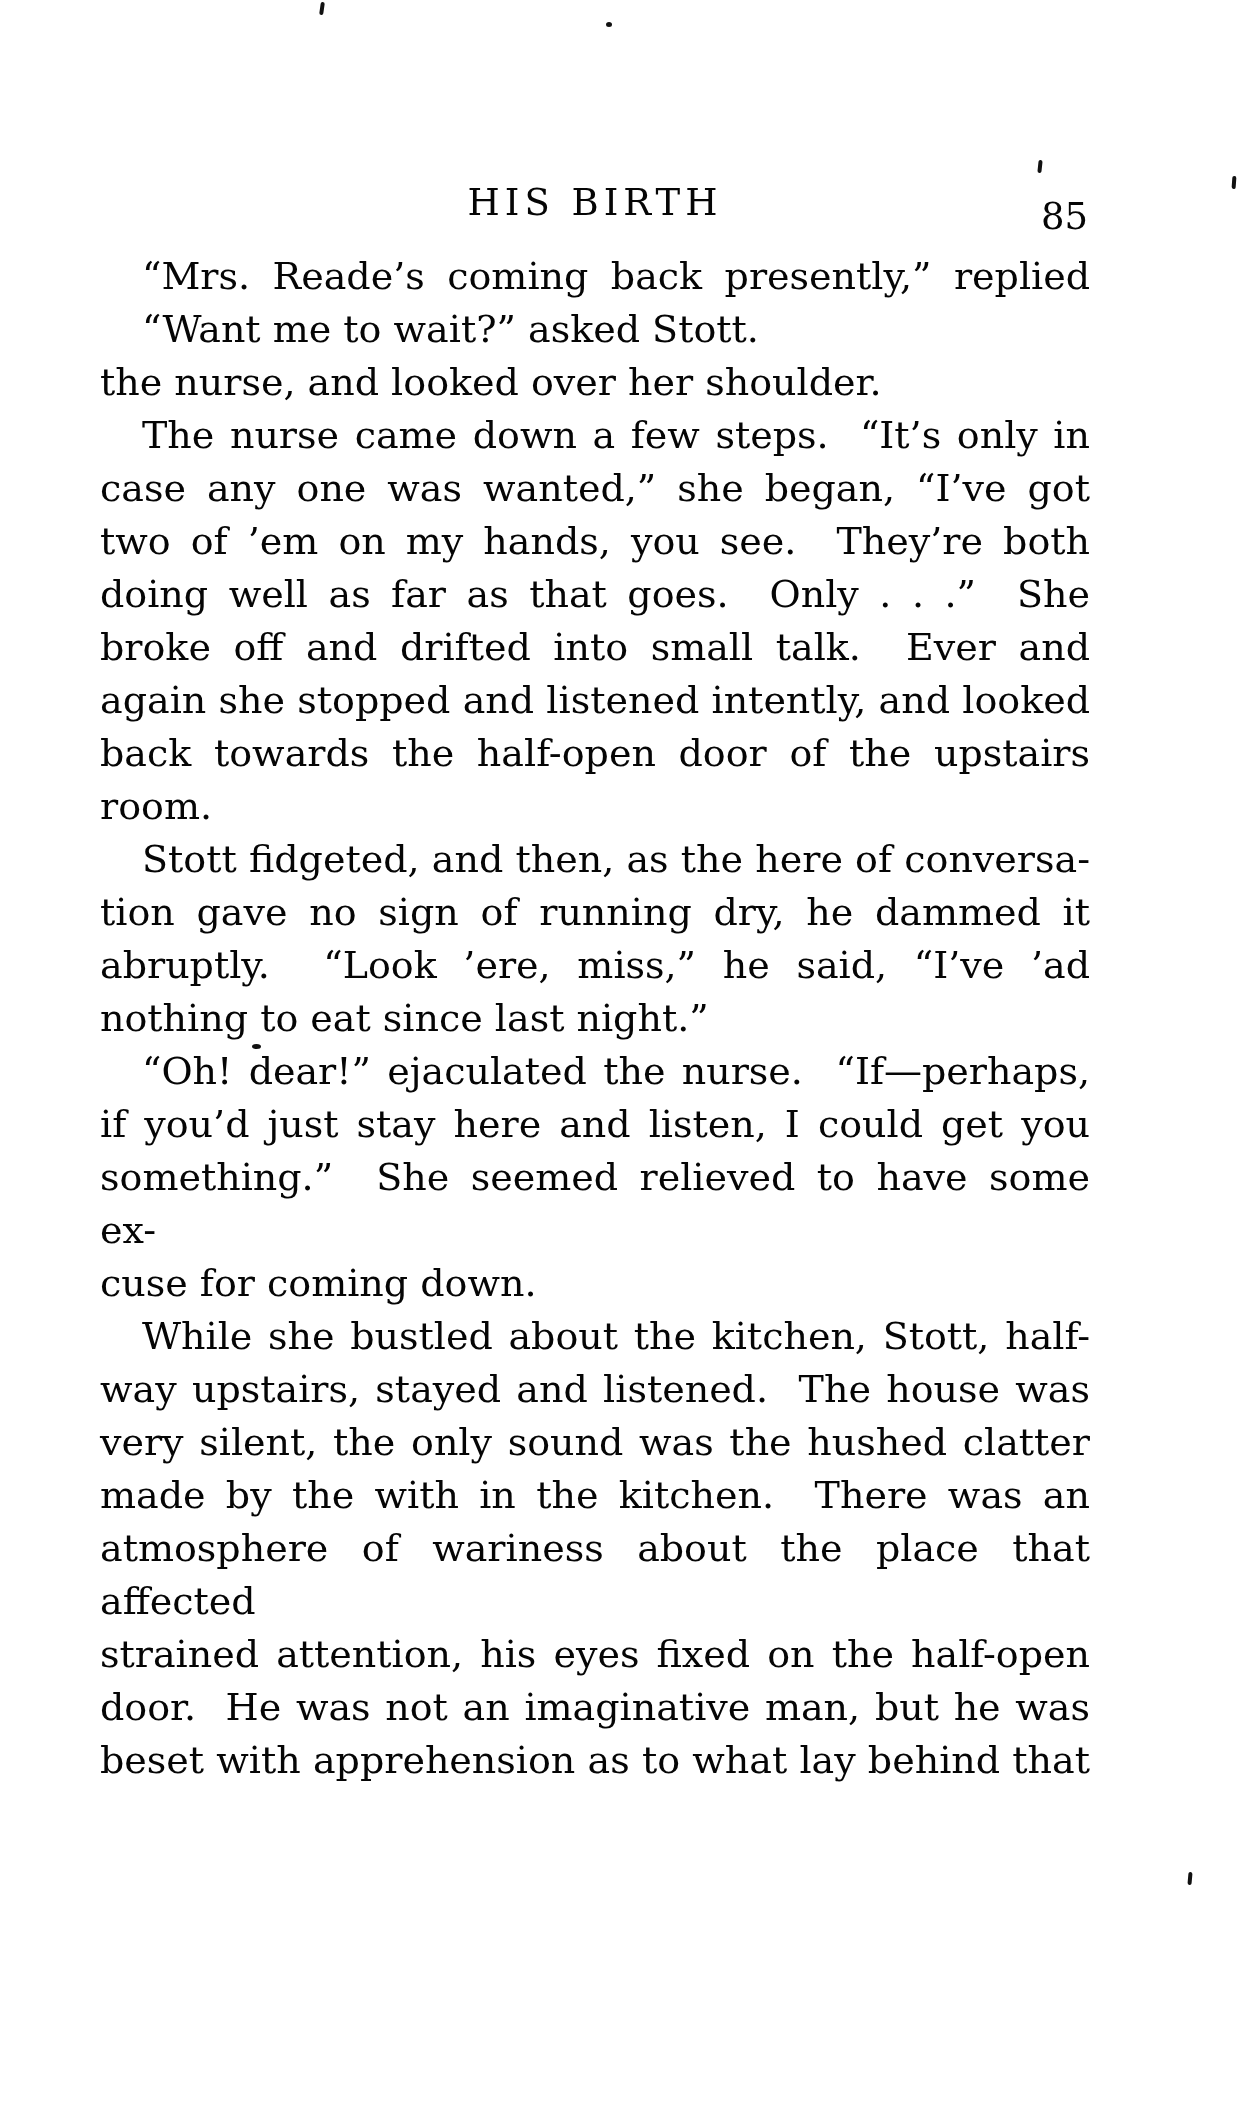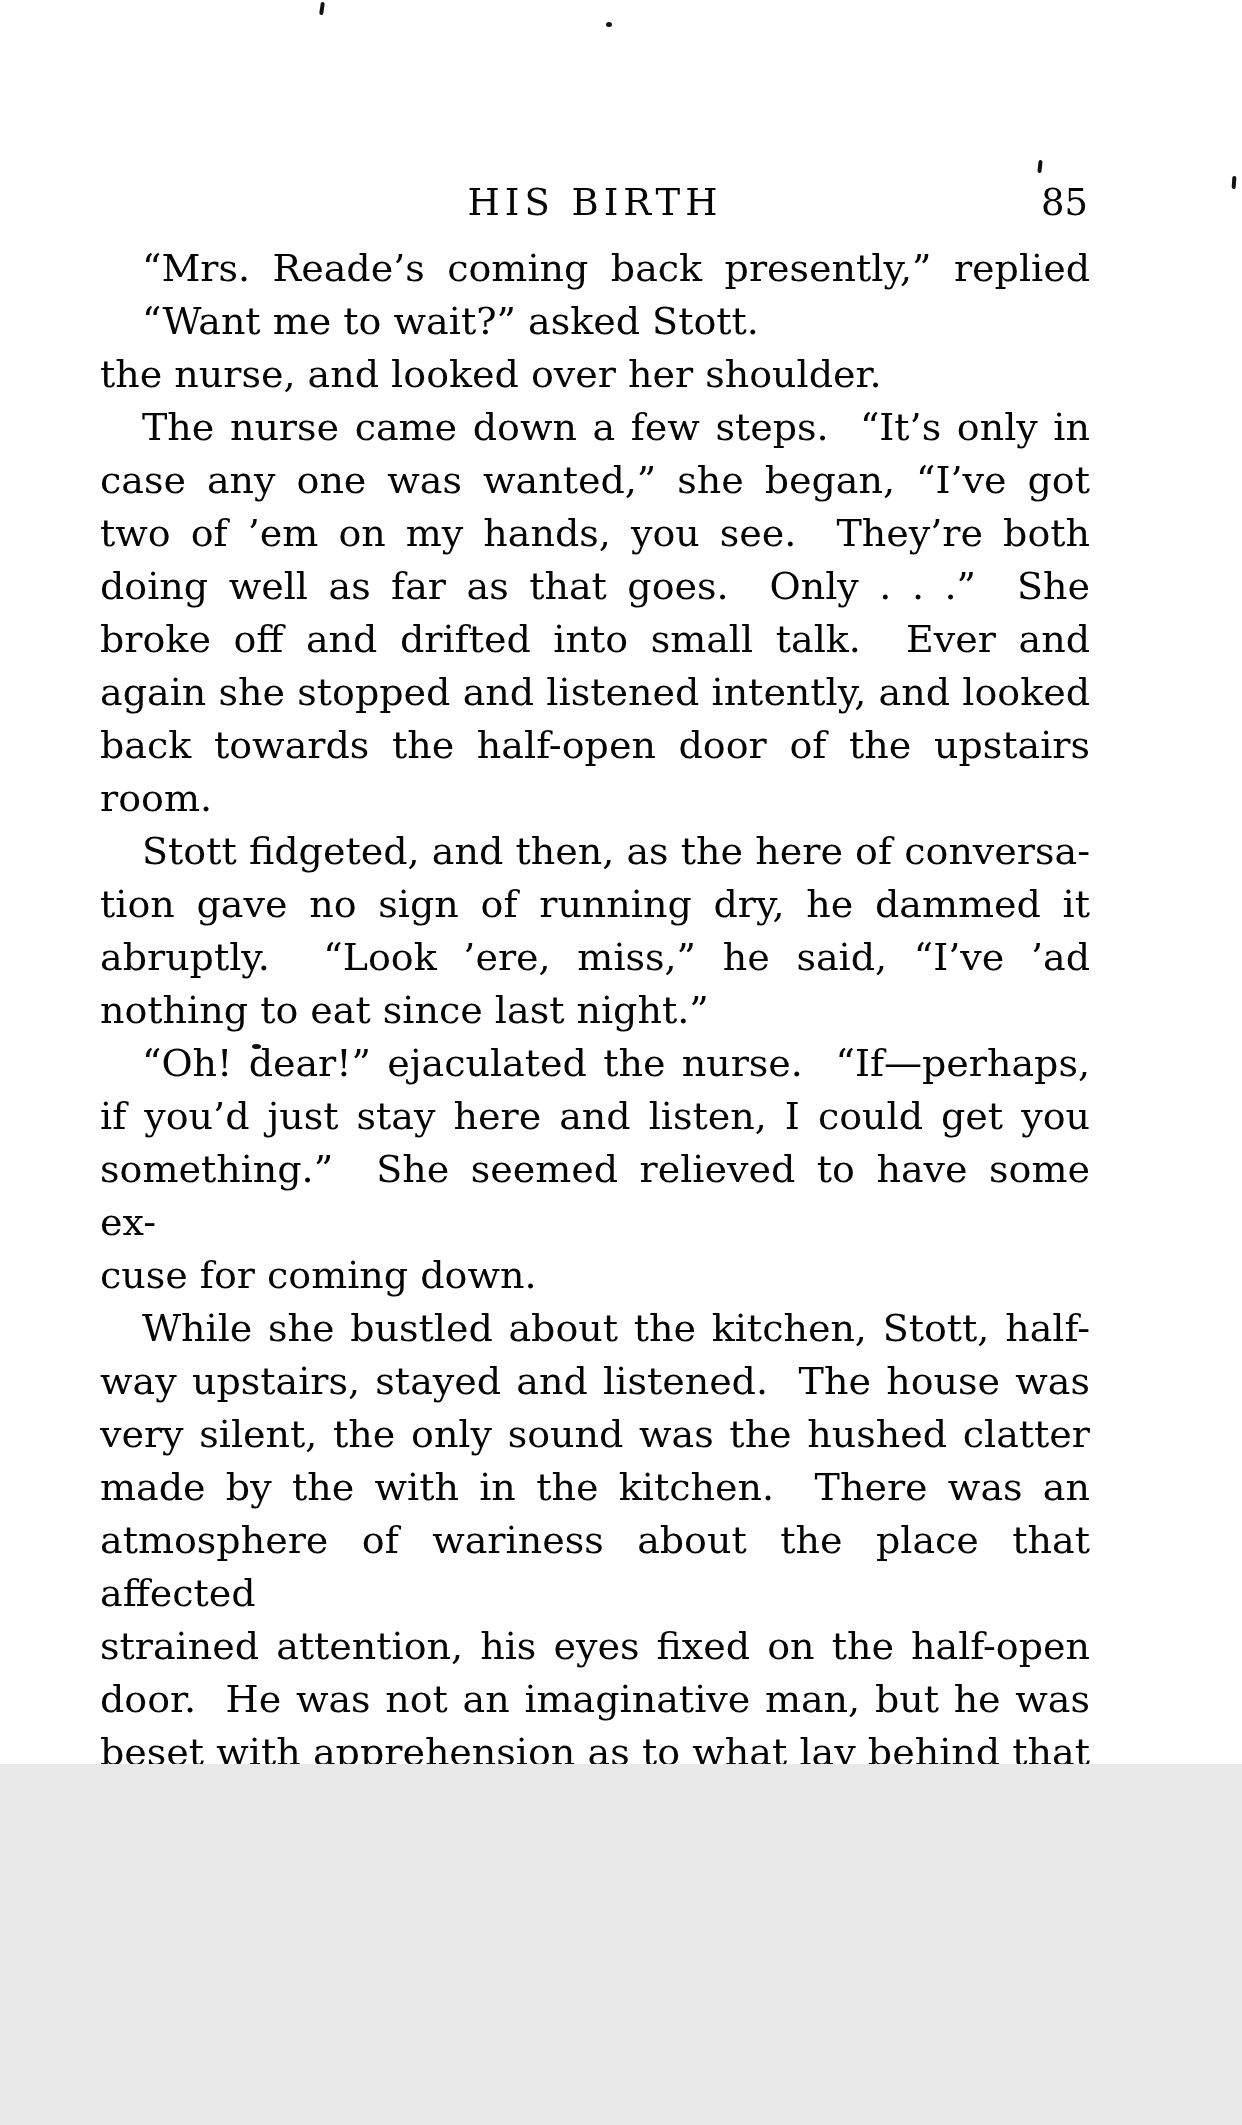--- a/index.html
+++ b/index.html
@@ -1,19 +1,19 @@
 <!DOCTYPE html>
 <html><head>
 <meta charset="utf-8">
 <style>
   html, body { margin: 0; padding: 0; background: #e8e8e8; }
   .page {
     position: relative;
     width: 1242px;
-    height: 1764px;
+    height: 2125px;
     background: #ffffff;
     overflow: hidden;
     font-family: "DejaVu Serif", "Liberation Serif", serif;
     color: #050505;
   }
   .header {
     position: absolute;
     left: 100px;
     top: 183px;
     width: 990px;
@@ -23,29 +23,29 @@
     display: block;
     text-align: center;
     font-size: 37px;
     letter-spacing: 5px;
     line-height: 40px;
     white-space: pre;
   }
   .page-number {
     position: absolute;
     right: 2px;
-    top: 0;
+    top: 14px;
     font-size: 37px;
     line-height: 40px;
     text-align: right;
   }
   .body-block {
     position: absolute;
     left: 100px;
-    top: 242px;
+    top: 250px;
     width: 990px;
   }
   .line {
     font-size: 38px;
     line-height: 53px;
     white-space: pre-wrap;
     text-align: left;
   }
   .line.justify {
     text-align: justify;

